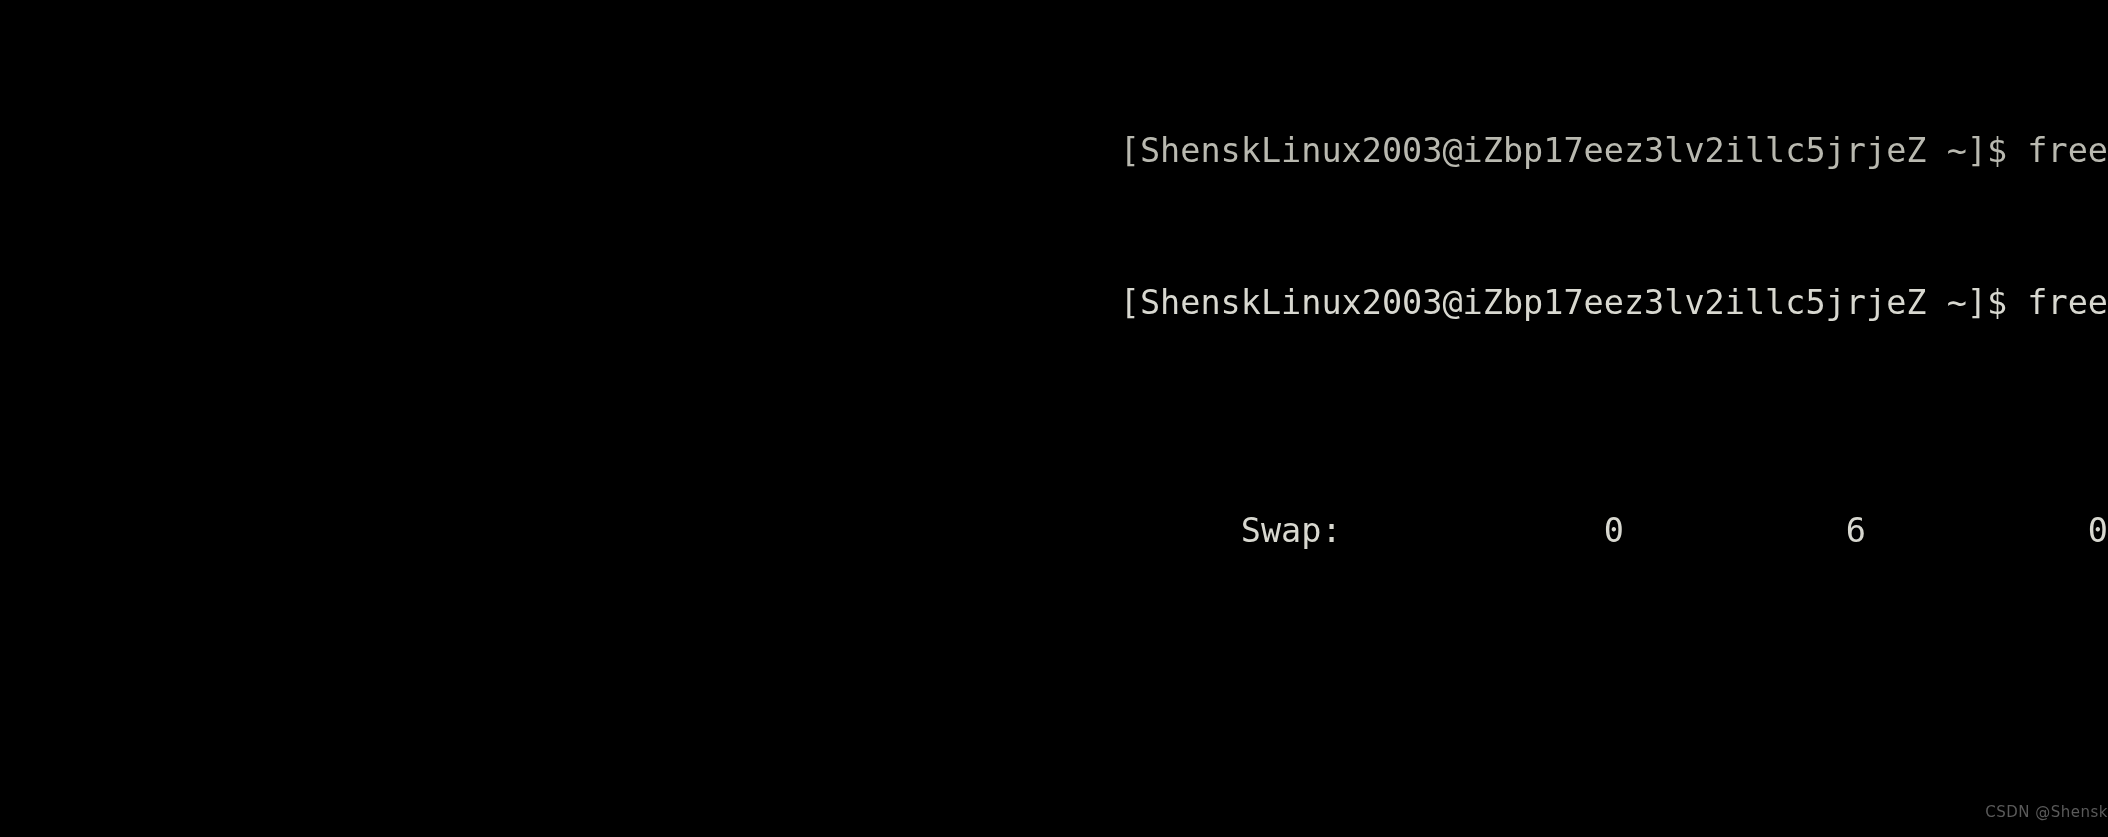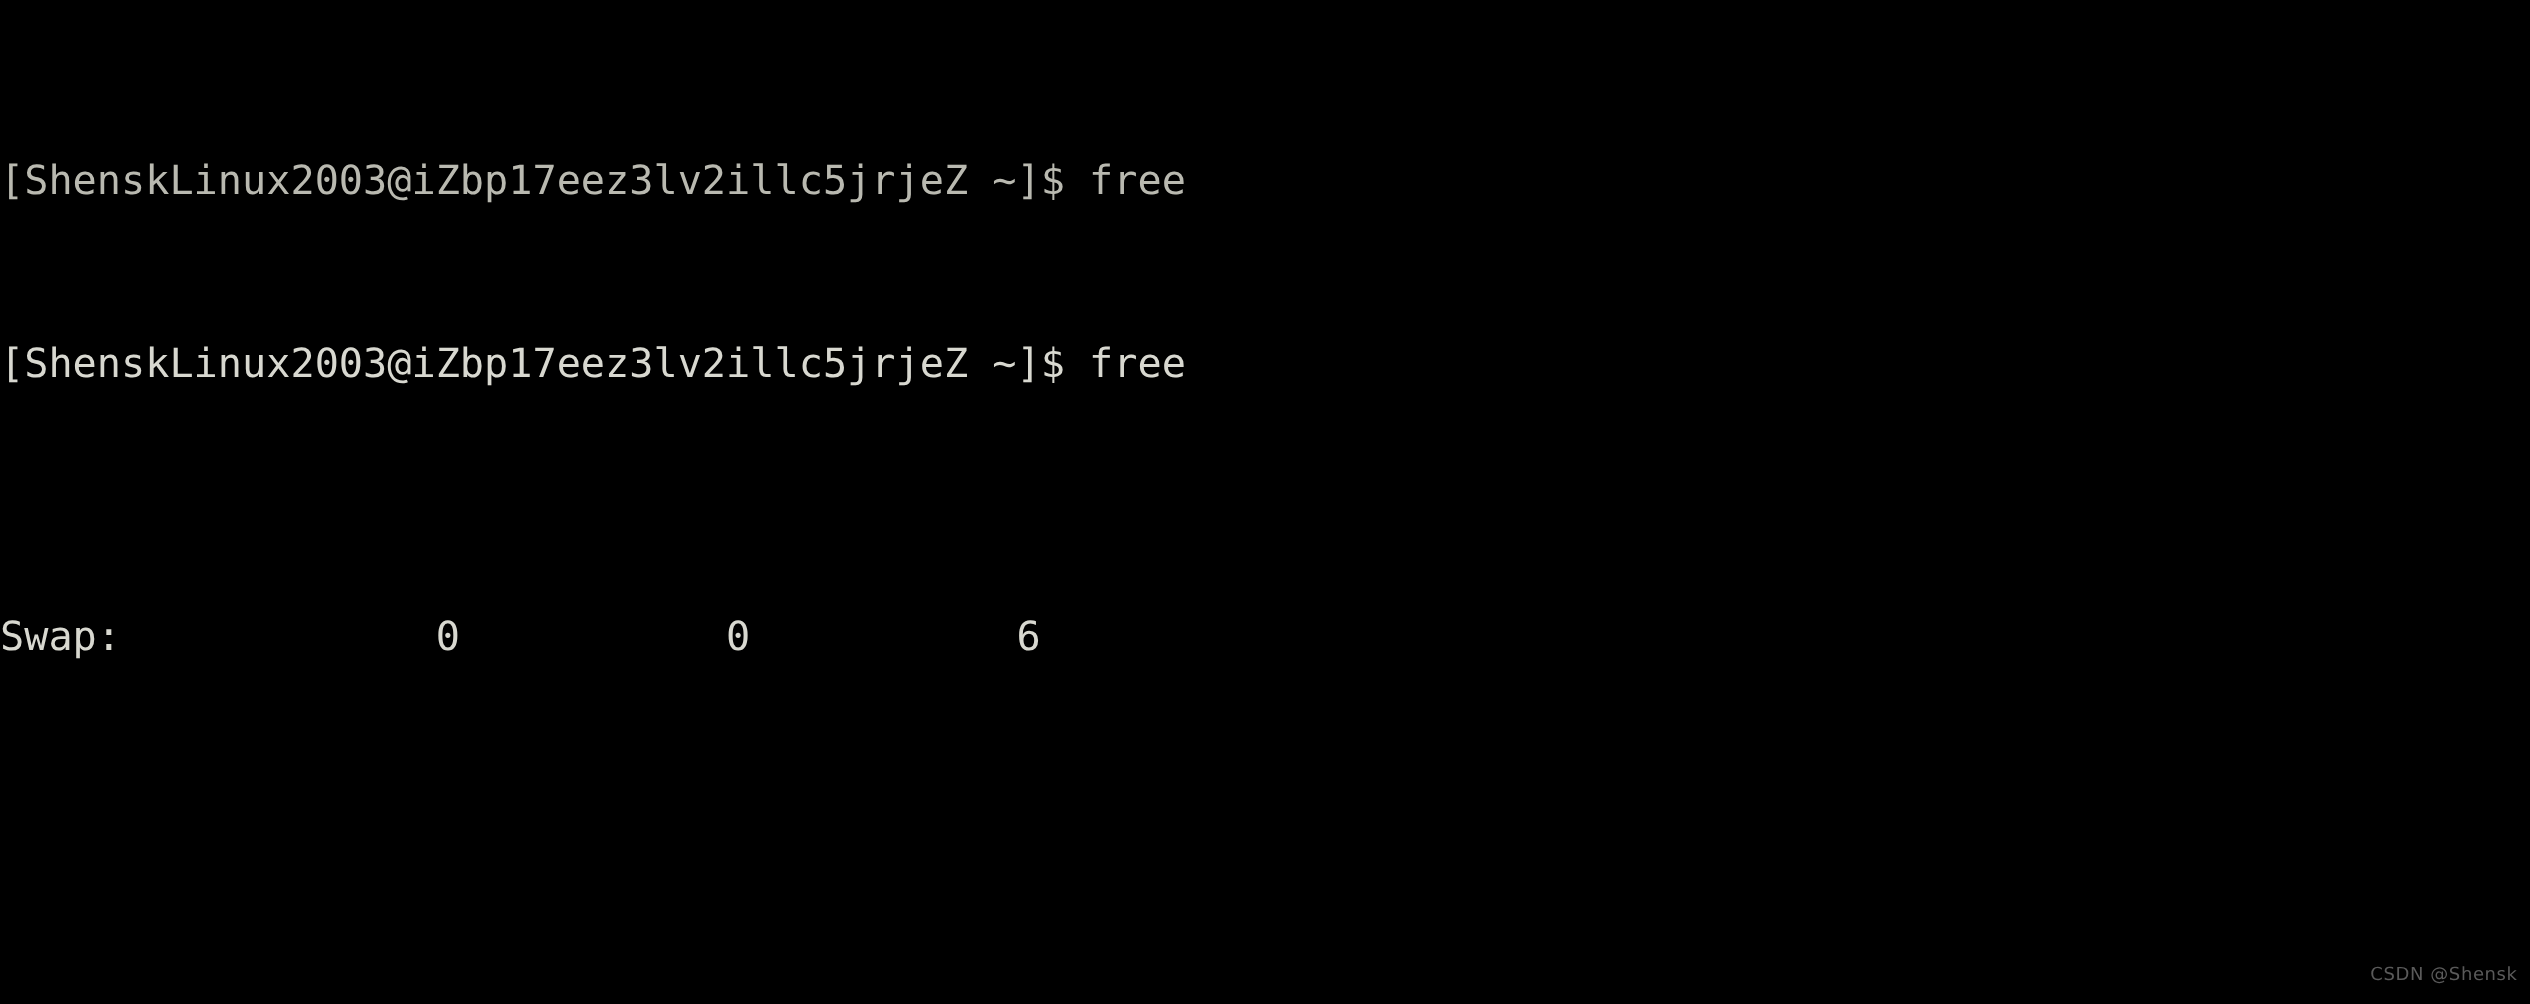--- a/index.html
+++ b/index.html
@@ -20,20 +20,21 @@
     width: 2108px;
     height: 837px;
     background: #000000;
     color: #d8d8d0;
     font-family: "DejaVu Sans Mono", "Liberation Mono", monospace;
     font-size: 33.5px;
     line-height: 38px;
     letter-spacing: 0px;
     overflow: hidden;
     box-sizing: border-box;
+    text-align: right;
   }
 
   
   #screen {
     position: absolute;
     left: 0;
     top: -20px;
     width: 2108px;
     white-space: pre;
   }
@@ -48,21 +49,21 @@
   .line.clipped-top {
     color: #b9b9b0;
   }
 
   .prompt-line {
     color: #d8d8d0;
   }
 
   .watermark {
     position: absolute;
-    right: 10px;
+    right: 0;
     bottom: 6px;
     font-family: "DejaVu Sans", "Liberation Sans", sans-serif;
     font-size: 15px;
     color: #5a5a5a;
     letter-spacing: 0.5px;
     white-space: pre;
   }
 </style>
 </head>
 <body>
@@ -71,21 +72,21 @@
 
   <div id="screen">
 
     
     <span class="line clipped-top">[ShenskLinux2003@iZbp17eez3lv2illc5jrjeZ ~]$ free</span>
 
     <span class="line prompt-line">[ShenskLinux2003@iZbp17eez3lv2illc5jrjeZ ~]$ free</span>
 
 
 
-    <span class="line">Swap:             0           0           6</span>
+    <span class="line">Swap:             0           6           0</span>
 
     
 
     
 
     
 
     
 
     

